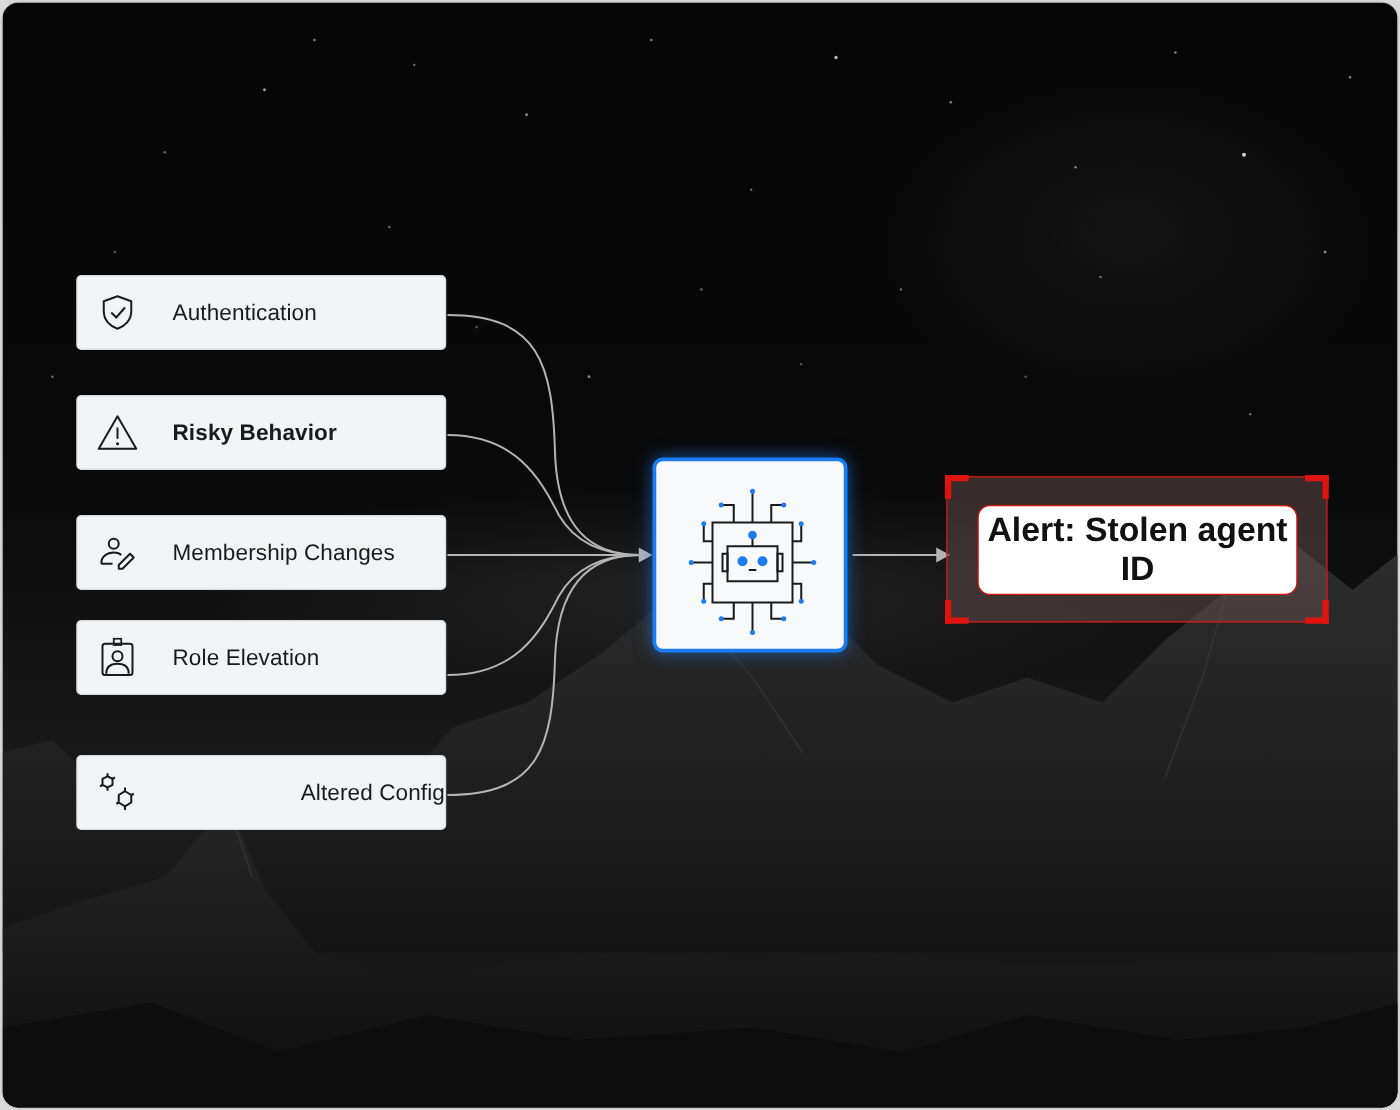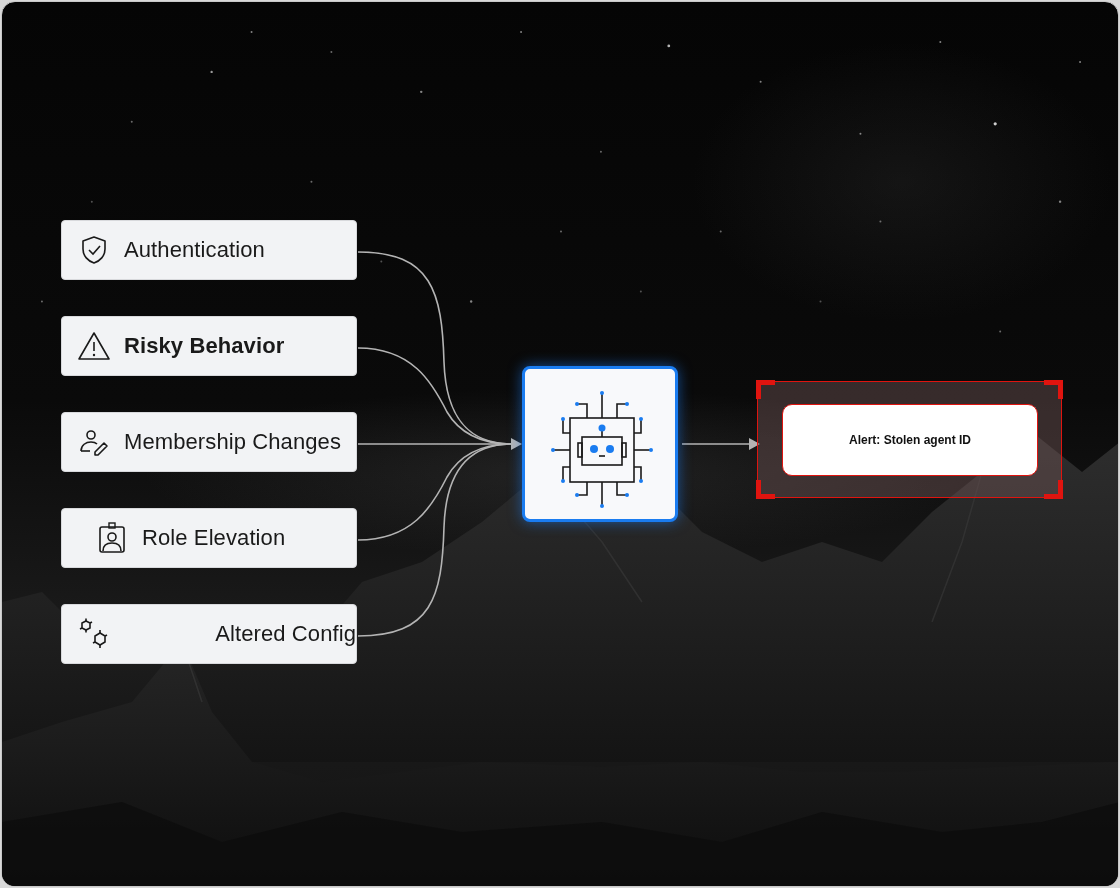--- a/index.html
+++ b/index.html
@@ -13,42 +13,42 @@
       linear-gradient(180deg, #050505 0%, #0a0a0a 45%, #151515 62%, #1d1d1d 75%, #121212 100%);
   }
   .stars { position:absolute; inset:0; }
   .mountains { position:absolute; left:0; top:0; width:1118px; height:886px; }
   .card {
     position:absolute; left:61px; width:296px; height:60px;
     background:#f2f3f5; border-radius:4px; border:1px solid #d8d9dc;
     display:flex; align-items:center; box-sizing:border-box;
   }
   .card .icon { width:36px; height:36px; margin-left:14px; display:flex; align-items:center; justify-content:center; }
-  .card .label { margin-left:12px; font-size:22px; color:#1a1a1a; letter-spacing:0.1px; }
+  .card .label { margin-left:26px; font-size:18px; color:#1a1a1a; letter-spacing:0.1px; }
   .connectors { position:absolute; left:0; top:0; width:1118px; height:886px; pointer-events:none; }
   .hub {
     position:absolute; left:522px; top:366px; width:156px; height:156px; box-sizing:border-box;
     background:#f8f9fb; border:3px solid #1a7cf0; border-radius:8px;
     box-shadow:0 0 14px rgba(26,124,240,0.6);
   }
   .alert-frame {
     position:absolute; left:757px; top:381px; width:305px; height:117px; box-sizing:border-box;
     background:rgba(110,85,85,0.45); border:1.5px solid #e0140f;
   }
   .corner { position:absolute; width:14px; height:14px; border-color:#e0140f; border-style:solid; }
   .corner.tl { left:-2px; top:-2px; border-width:5px 0 0 5px; }
   .corner.tr { right:-2px; top:-2px; border-width:5px 5px 0 0; }
   .corner.bl { left:-2px; bottom:-2px; border-width:0 0 5px 5px; }
   .corner.br { right:-2px; bottom:-2px; border-width:0 5px 5px 0; }
   .alert-box {
     position:absolute; left:24px; top:22px; width:256px; height:72px; box-sizing:border-box;
     background:#ffffff; border:1.5px solid #e0140f; border-radius:10px;
     display:flex; align-items:center; justify-content:center;
   }
-  .alert-text { font-size:12px; font-weight:bold; color:#111;text-align:center; }
+  .alert-text { font-size:27px; font-weight:bold; color:#111;text-align:center; }
 </style>
 </head>
 <body>
 
 <div class="frame">
 
   <svg class="stars" viewBox="0 0 1118 886">
     <g fill="#ffffff">
       <circle cx="210" cy="70" r="1.2" opacity=".6"></circle>
         <circle cx="520" cy="30" r="1" opacity=".5"></circle>
@@ -136,21 +136,21 @@
     <svg width="32" height="30" viewBox="0 0 32 30">
         <circle cx="13" cy="8" r="4" fill="none" stroke="#1a1a1a" stroke-width="1.6"></circle>
         <path d="M3 24 C3 18 8 15 13 15 C16 15 18 16 19 17" fill="none" stroke="#1a1a1a" stroke-width="1.6"></path>
         <path d="M3 24 H12" stroke="#1a1a1a" stroke-width="1.6"></path>
         <path d="M17 25 L26 16 L29 19 L20 28 H17 Z" fill="none" stroke="#1a1a1a" stroke-width="1.6" stroke-linejoin="round"></path>
       </svg>
   </span>
   <span class="label">Membership Changes</span>
 </div>
 
-<div class="card" style="top:508px;padding-left:18px;">
+<div class="card" style="top:496px;">
   <span class="icon">
     <svg width="30" height="32" viewBox="0 0 30 32">
         <rect x="3" y="5" width="24" height="25" rx="2" fill="none" stroke="#1a1a1a" stroke-width="1.6"></rect>
         <rect x="12" y="1" width="6" height="5" fill="none" stroke="#1a1a1a" stroke-width="1.4"></rect>
         <circle cx="15" cy="15" r="4" fill="none" stroke="#1a1a1a" stroke-width="1.6"></circle>
         <path d="M6 29 C6 23 10 21 15 21 C20 21 24 23 24 29" fill="none" stroke="#1a1a1a" stroke-width="1.6"></path>
       </svg>
   </span>
   <span class="label">Role Elevation</span>
 </div>

